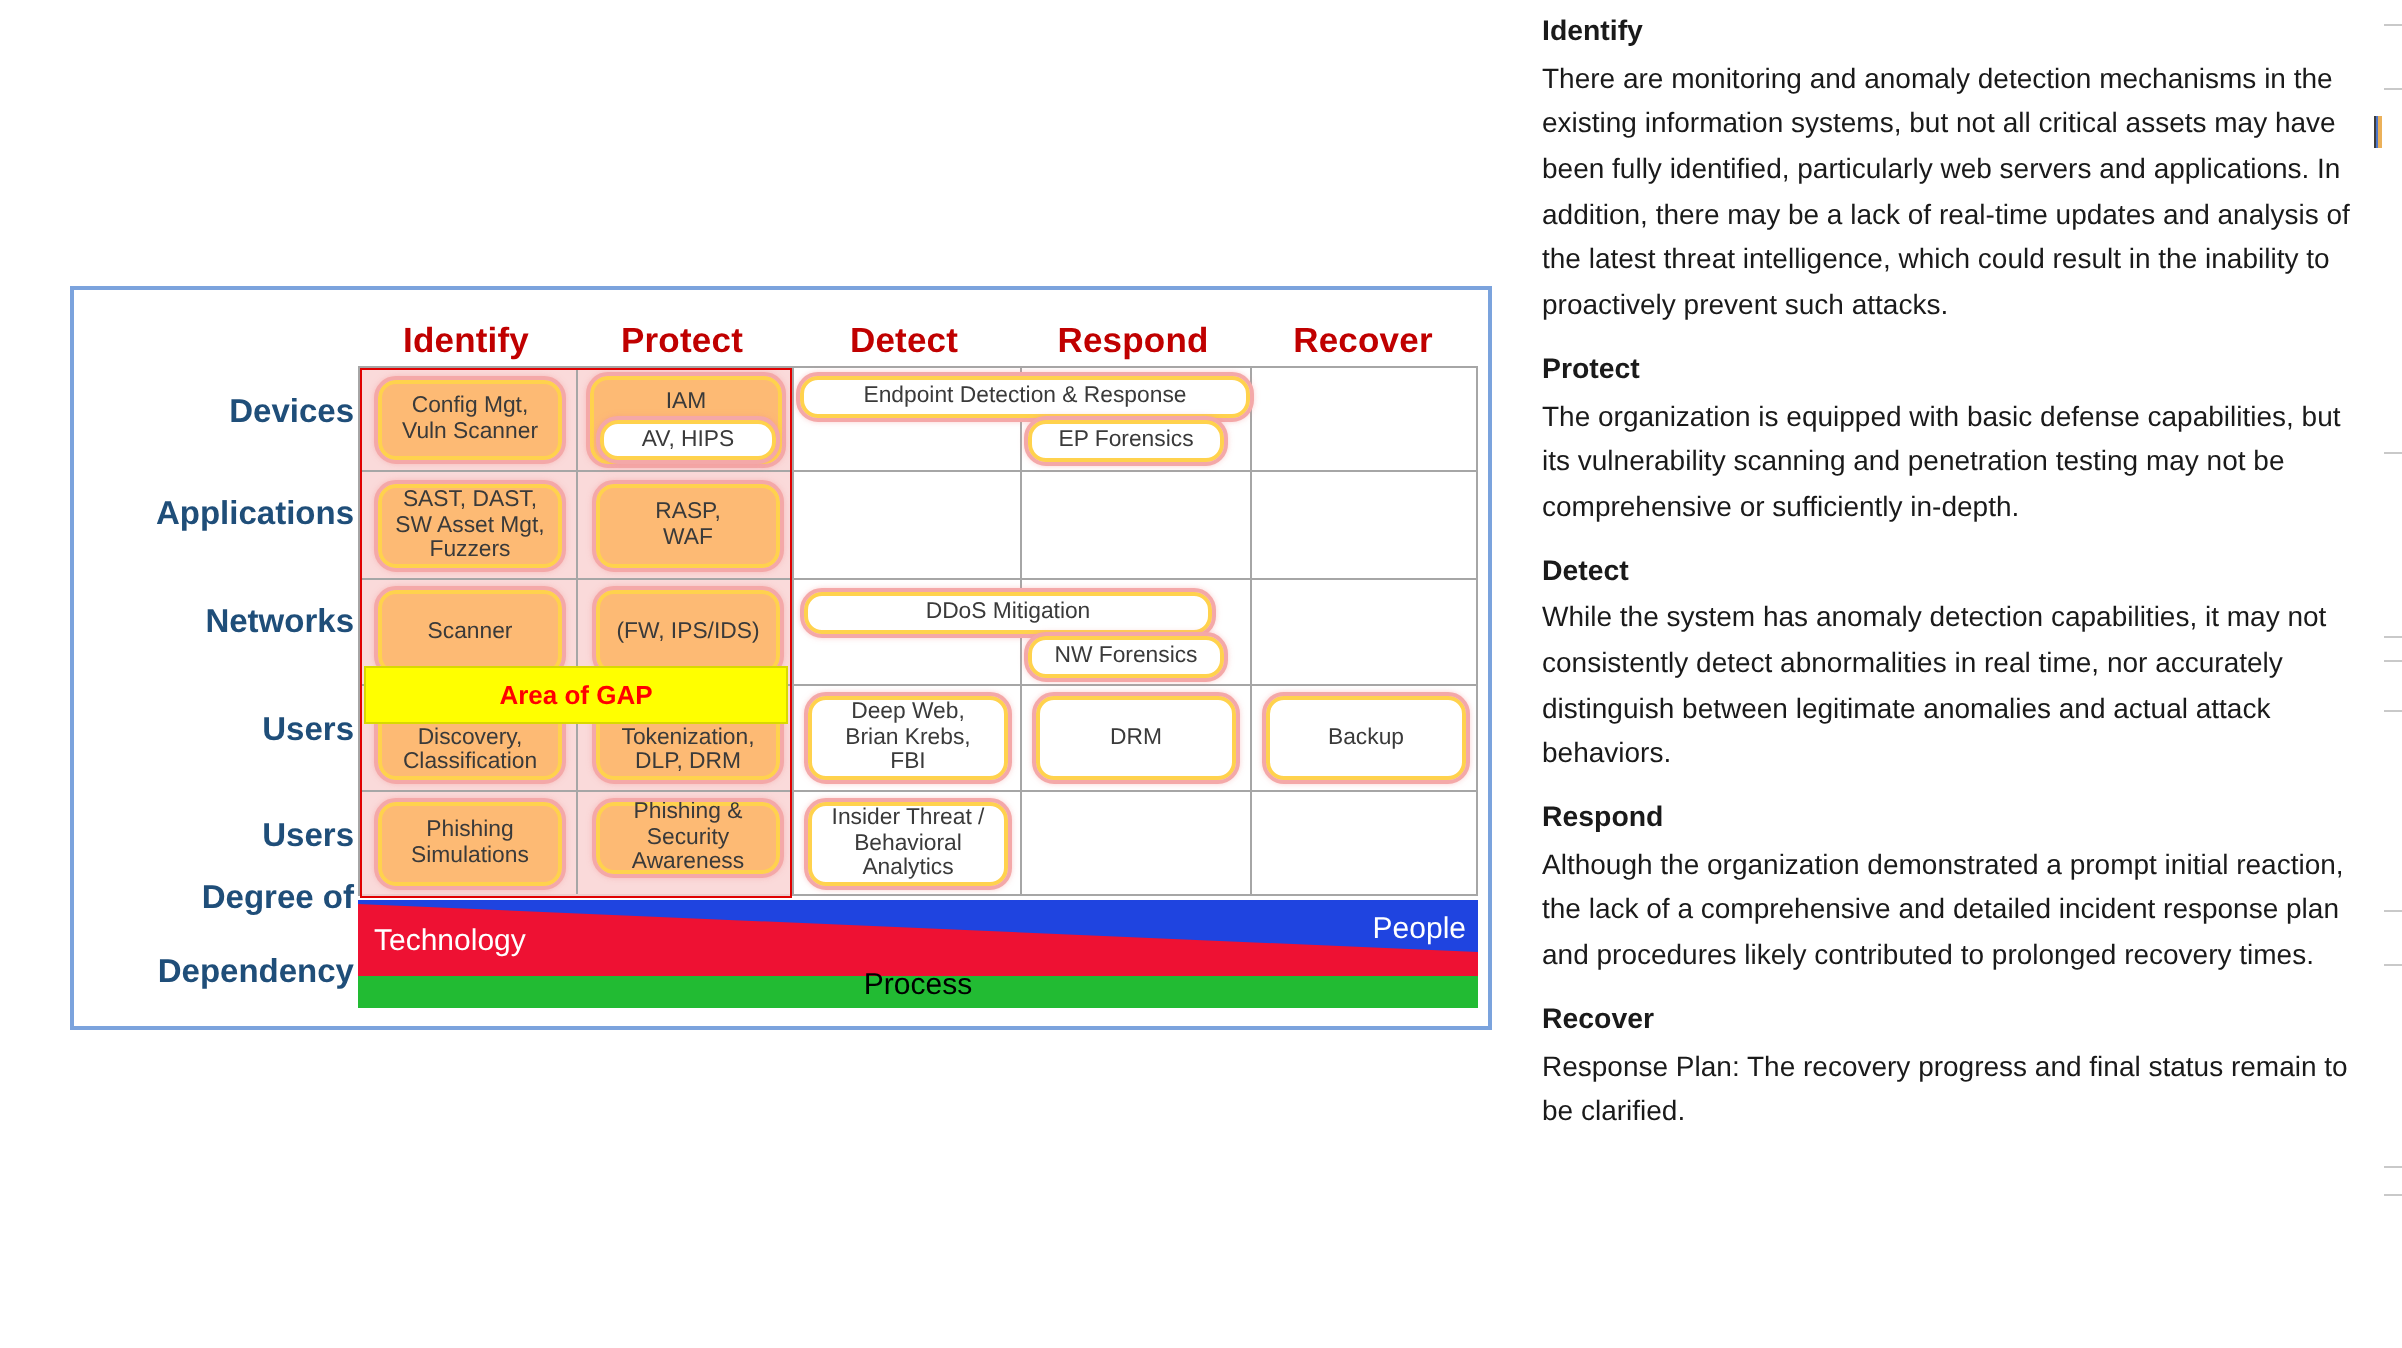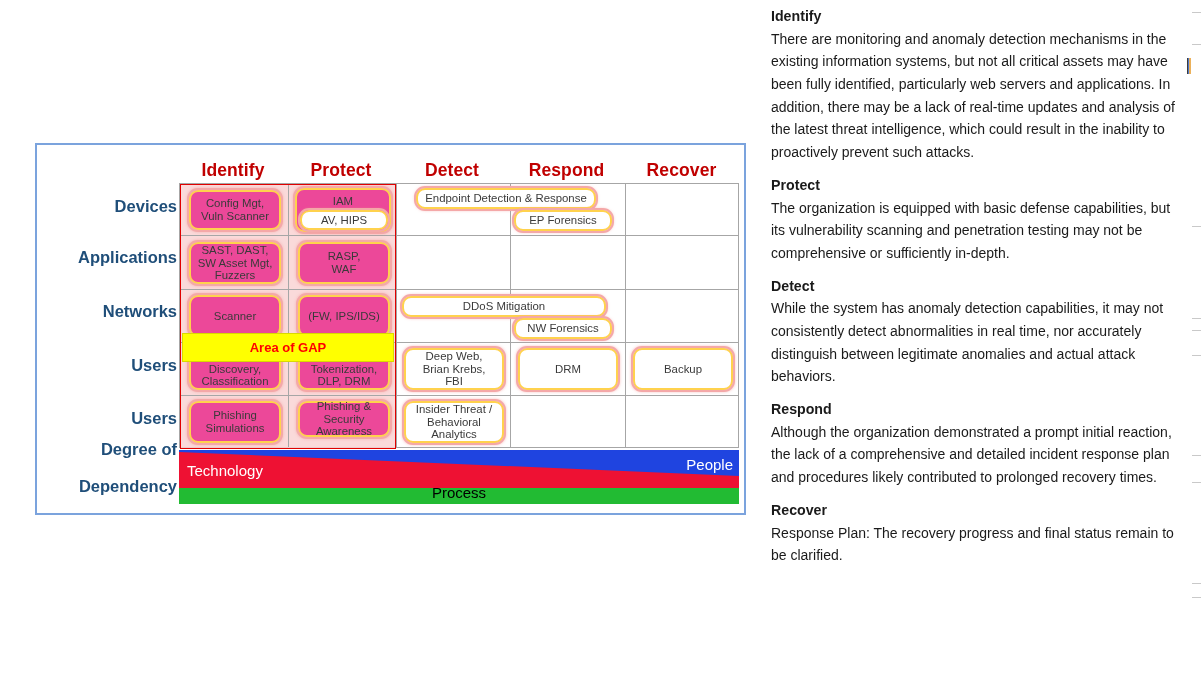--- a/index.html
+++ b/index.html
@@ -95,21 +95,21 @@
     color: #3a3a3a;
     font-size: 11.4px;
     line-height: 1.12;
     text-align: center;
     display: flex;
     align-items: center;
     justify-content: center;
     padding: 1px 3px;
     box-shadow: 0 0 3px 1.5px rgba(244,140,140,.55);
   }
-  .chip.pink { background: #ec4899; }
+  .chip.pink { background: #fdba74; }
 
   
   #gap-callout {
     position: absolute;
     left: 2px; top: 149px;
     width: 212px; height: 29px;
     background: #ffff00;
     border: 1px solid #d9d900;
     color: #ff0000;
     font-weight: bold;
@@ -206,21 +206,21 @@
         <div class="hline" style="top:51px;"></div>
         <div class="hline" style="top:105px;"></div>
         <div class="hline" style="top:158px;"></div>
         <div class="hline" style="top:211px;"></div>
 
         <div class="chip pink" style="left:9px; top:6px; width:92px; height:40px;">Config Mgt,<br>Vuln Scanner</div>
         <div class="chip pink" style="left:115px; top:4px; width:96px; height:44px;">
           <span style="margin-top:-17px;">IAM</span>
         </div>
         <div class="chip" style="left:120px; top:26px; width:88px; height:20px;">AV, HIPS</div>
-        <div class="chip" style="left:236px; top:4px; width:180px; height:21px;">Endpoint Detection &amp; Response</div>
+        <div class="chip" style="left:220px; top:4px; width:225px; height:21px;">Endpoint Detection &amp; Response</div>
         <div class="chip" style="left:334px; top:26px; width:98px; height:21px;">EP Forensics</div>
 
         <div class="chip pink" style="left:9px; top:58px; width:92px; height:42px;">SAST, DAST,<br>SW Asset Mgt,<br>Fuzzers</div>
         <div class="chip pink" style="left:118px; top:58px; width:92px; height:42px;">RASP,<br>WAF</div>
 
         <div class="chip pink" style="left:9px; top:111px; width:92px; height:42px;">Scanner</div>
         <div class="chip pink" style="left:118px; top:111px; width:92px; height:42px;">(FW, IPS/IDS)</div>
         <div class="chip" style="left:222px; top:112px; width:204px; height:21px;">DDoS Mitigation</div>
         <div class="chip" style="left:334px; top:134px; width:98px; height:21px;">NW Forensics</div>
 

